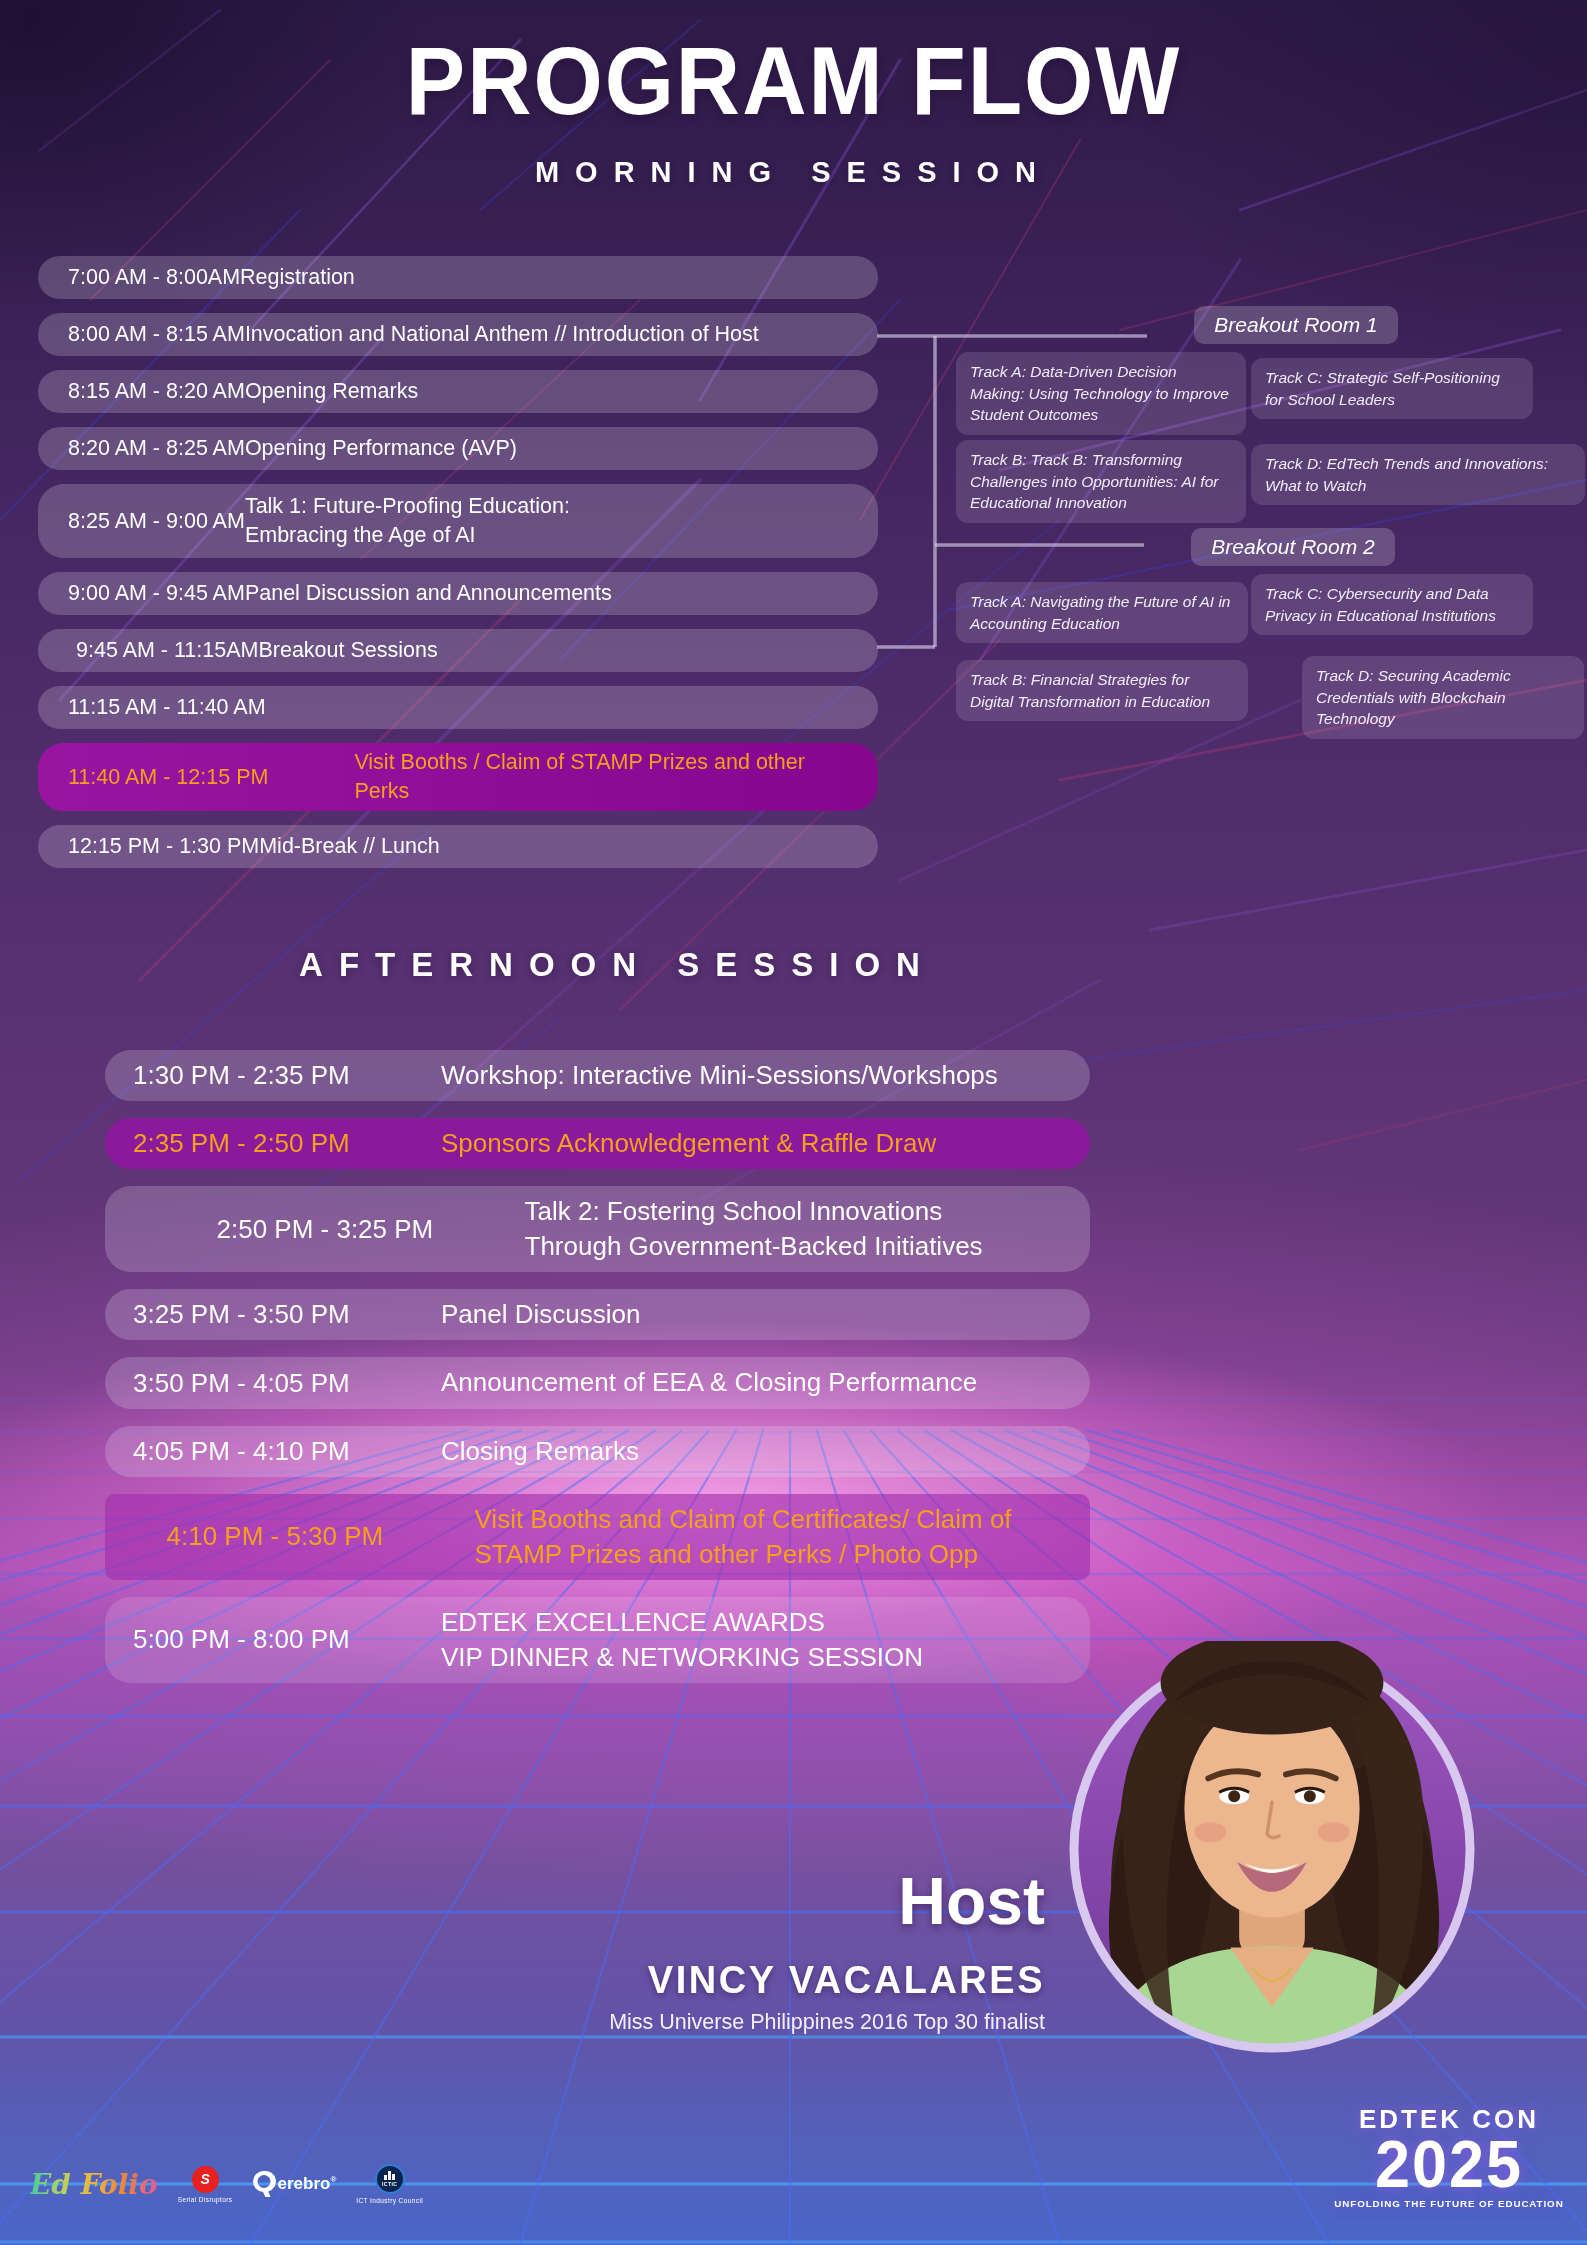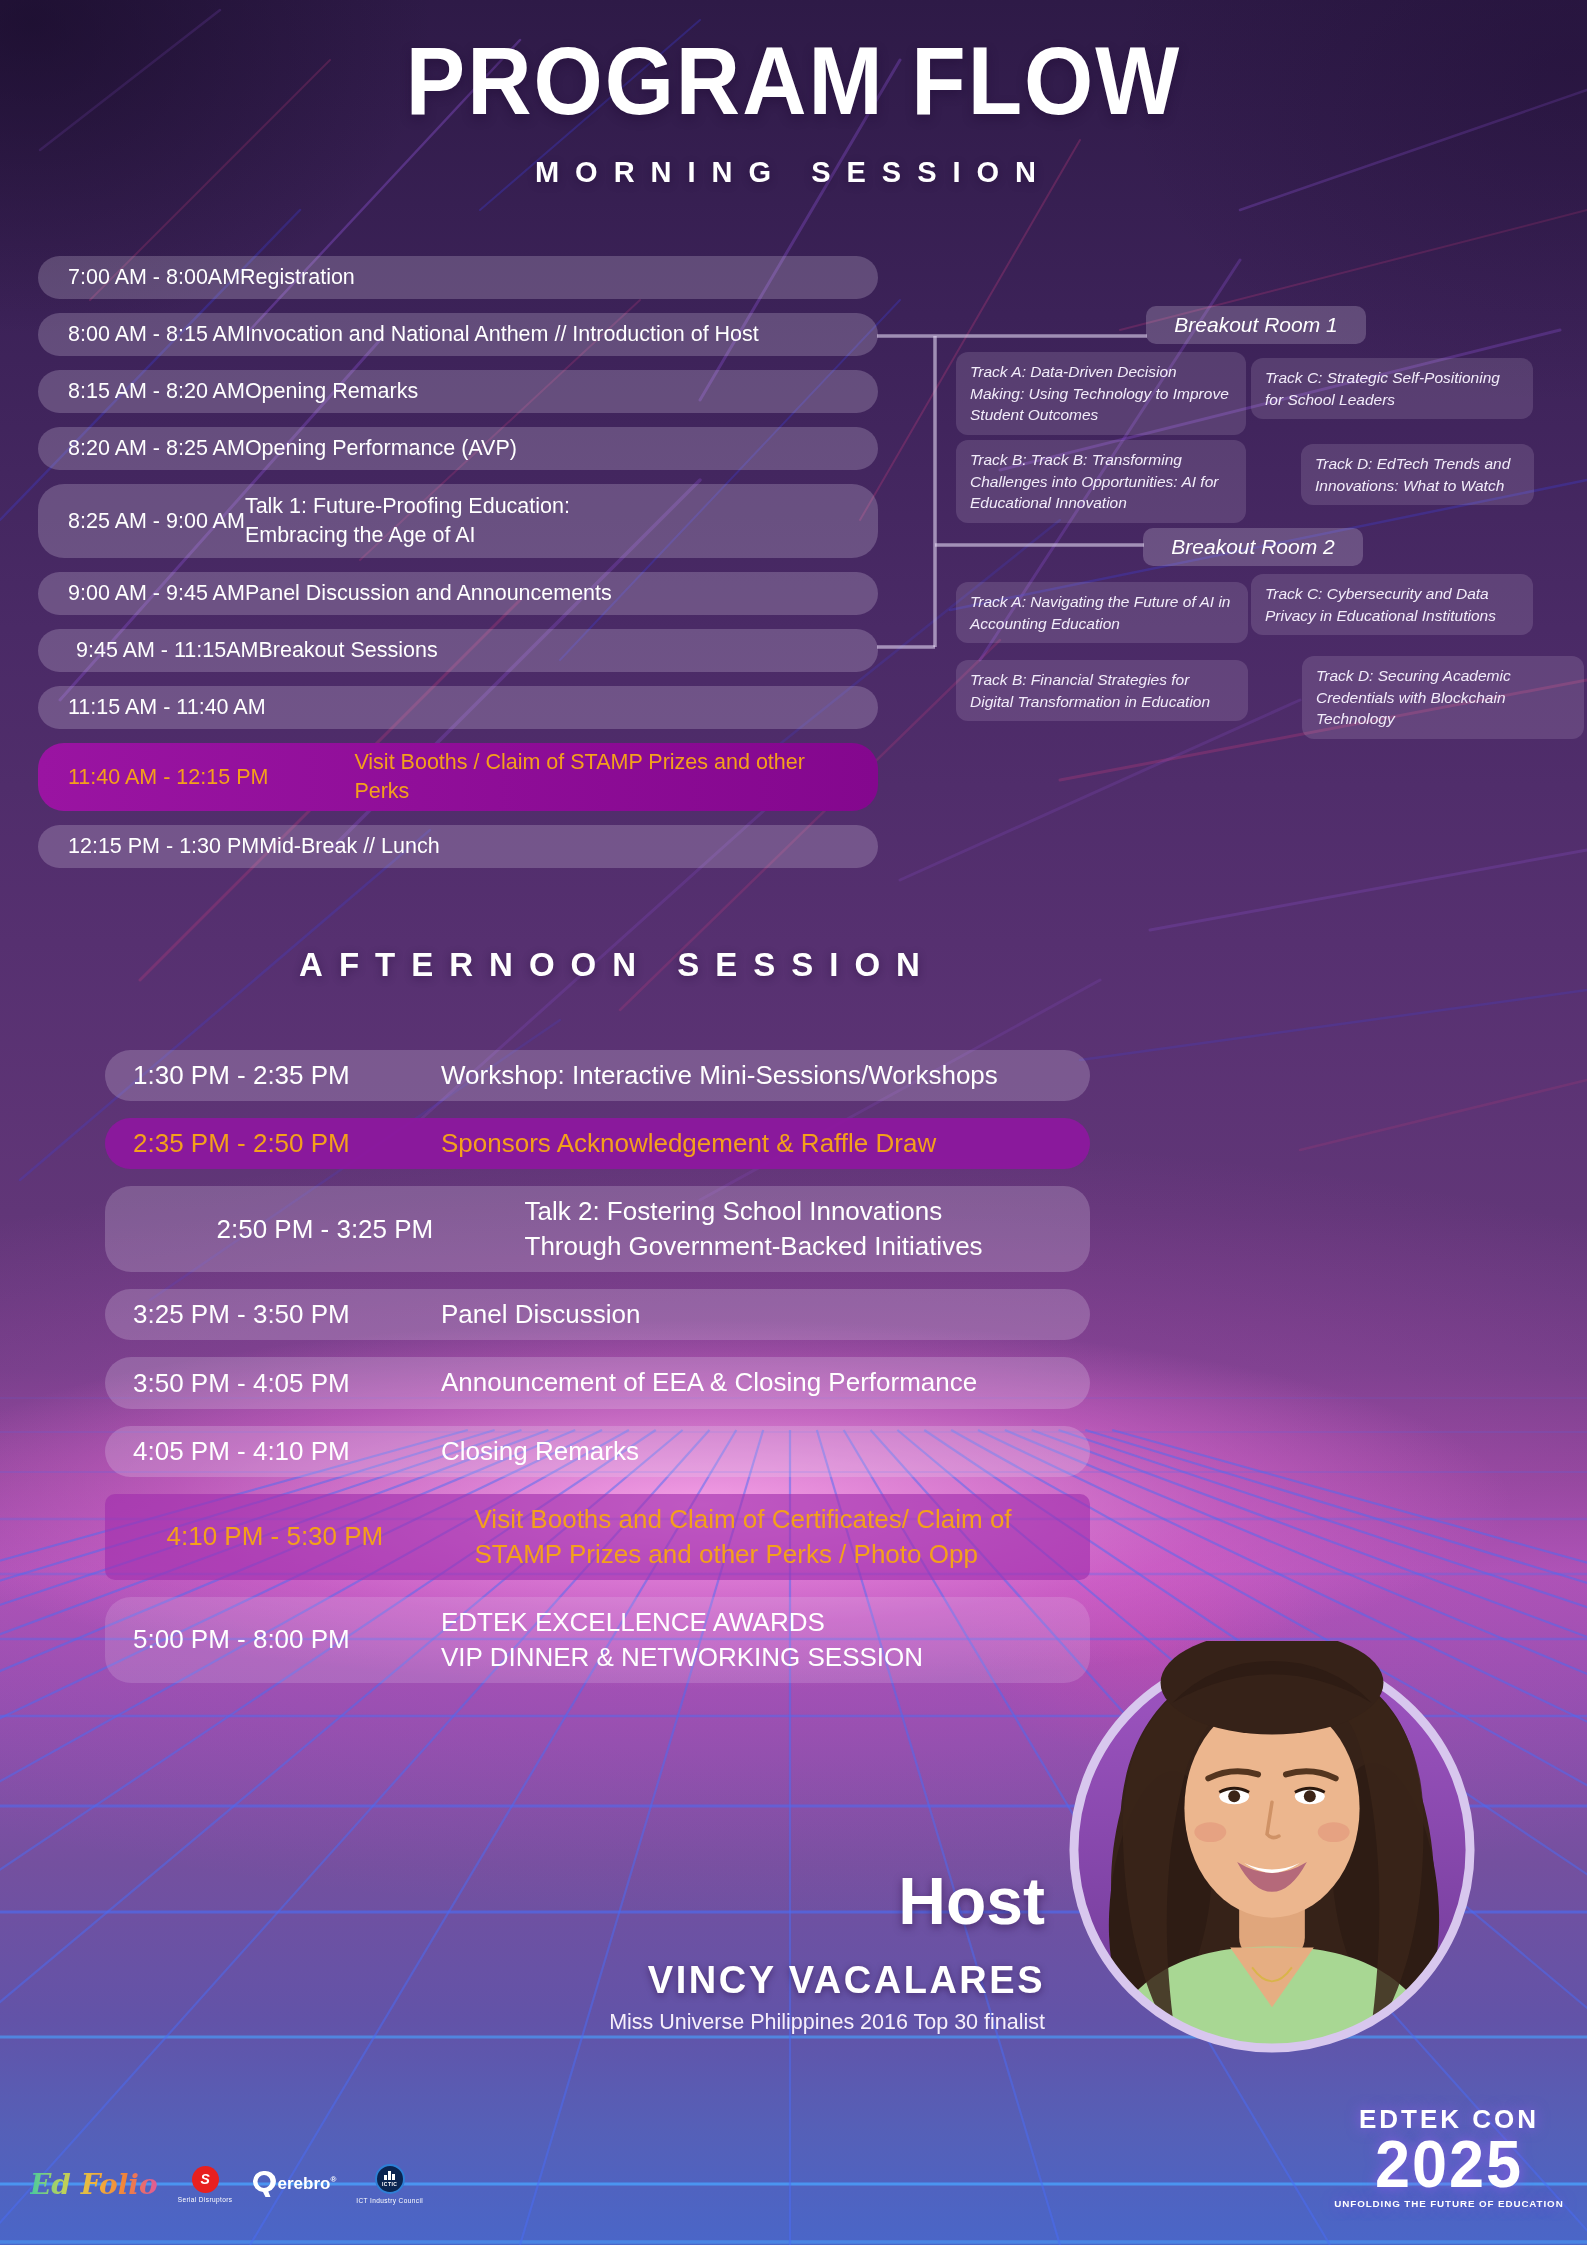--- a/index.html
+++ b/index.html
@@ -36,23 +36,23 @@
   .t{white-space:nowrap;}
   .a{flex:1;line-height:1.35;}
   .hl{background:linear-gradient(90deg,#9a14a2,#84078e);}
   .hl .t,.hl .a{color:#F4A01B;}
   .mrow.hl .a{padding-left:86px;}
   .ahl{background:rgba(142,23,160,.92);}
   .ahl2{background:rgba(160,45,172,.62);border-radius:10px;}
   .ahl .t,.ahl .a,.ahl2 .t,.ahl2 .a{color:#F4A01B;}
   .faint{background:rgba(245,228,246,.16);}
   
-  .bo-label{position:absolute;width:188px;padding:7px 16px;text-align:center;
+  .bo-label{position:absolute;width:188px;padding:7px 8px;text-align:center;
     background:rgba(238,229,248,.22);border-radius:10px;
-    font-style:italic;font-size:21px;color:#fff;}
+    font-style:italic;font-size:21px;color:#fff;margin-left:48px;}
   .track{position:absolute;background:rgba(238,229,248,.14);border-radius:12px;
     font-style:italic;font-size:15.5px;line-height:1.4;padding:9px 14px;
     color:#f2ecfa;box-sizing:border-box;}
   
   .host-block{position:absolute;left:540px;top:1868px;width:505px;text-align:right;}
   .host-heading{font-size:66px;font-weight:800;line-height:1.0;
     text-shadow:0 3px 9px rgba(40,10,60,.5);}
   .host-name{font-size:38px;font-weight:800;letter-spacing:2.5px;margin-top:25px;
     text-shadow:0 2px 7px rgba(40,10,60,.5);}
   .host-sub{font-size:21.5px;margin-top:8px;color:#f6effa;}
@@ -214,21 +214,21 @@
       <line x1="935" y1="336" x2="935" y2="647"></line>
       <line x1="935" y1="545" x2="1144" y2="545"></line>
       <line x1="877" y1="647" x2="935" y2="647"></line>
     </g>
   </svg>
 
   <div class="bo-label" style="left:1146px;top:306px">Breakout Room 1</div>
   <div class="track" style="left:956px;top:352px;width:290px">Track A: Data-Driven Decision Making: Using Technology to Improve Student Outcomes</div>
   <div class="track" style="left:956px;top:440px;width:290px">Track B: Track B: Transforming Challenges into Opportunities: AI for Educational Innovation</div>
   <div class="track" style="left:1251px;top:358px;width:282px">Track C: Strategic Self-Positioning for School Leaders</div>
-  <div class="track" style="left:1301px;top:444px;width:233px">Track D: EdTech Trends and Innovations: What to Watch</div>
+  <div class="track" style="left:1251px;top:444px;width:334px">Track D: EdTech Trends and Innovations: What to Watch</div>
 
   <div class="bo-label" style="left:1143px;top:528px">Breakout Room 2</div>
   <div class="track" style="left:956px;top:582px;width:292px">Track A: Navigating the Future of AI in Accounting Education</div>
   <div class="track" style="left:956px;top:660px;width:292px">Track B: Financial Strategies for Digital Transformation in Education</div>
   <div class="track" style="left:1251px;top:574px;width:282px">Track C: Cybersecurity and Data Privacy in Educational Institutions</div>
   <div class="track" style="left:1302px;top:656px;width:282px">Track D: Securing Academic Credentials with Blockchain Technology</div>
 
   <div class="sched" id="asched">
     <div class="row arow">
         <span class="t">1:30 PM - 2:35 PM</span>

